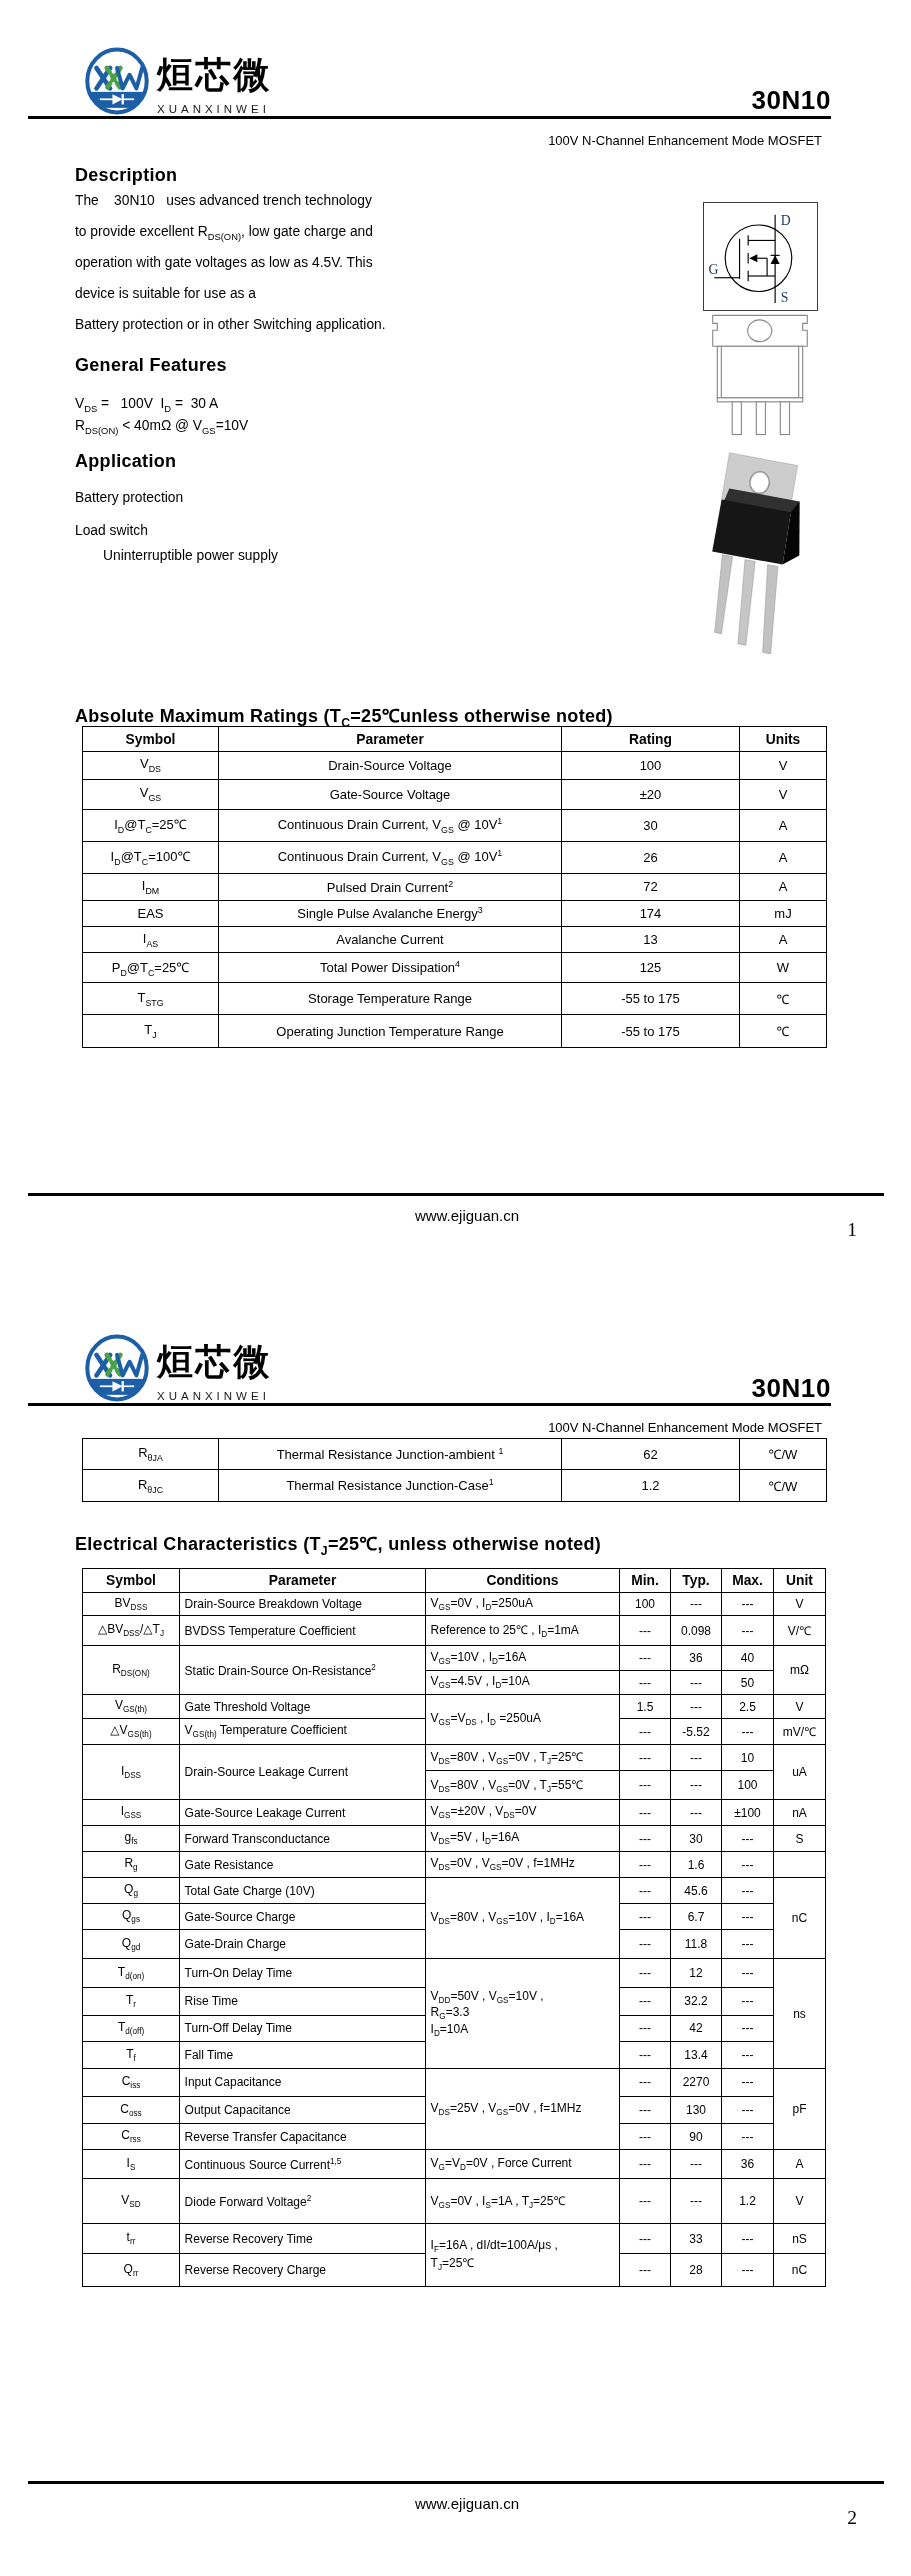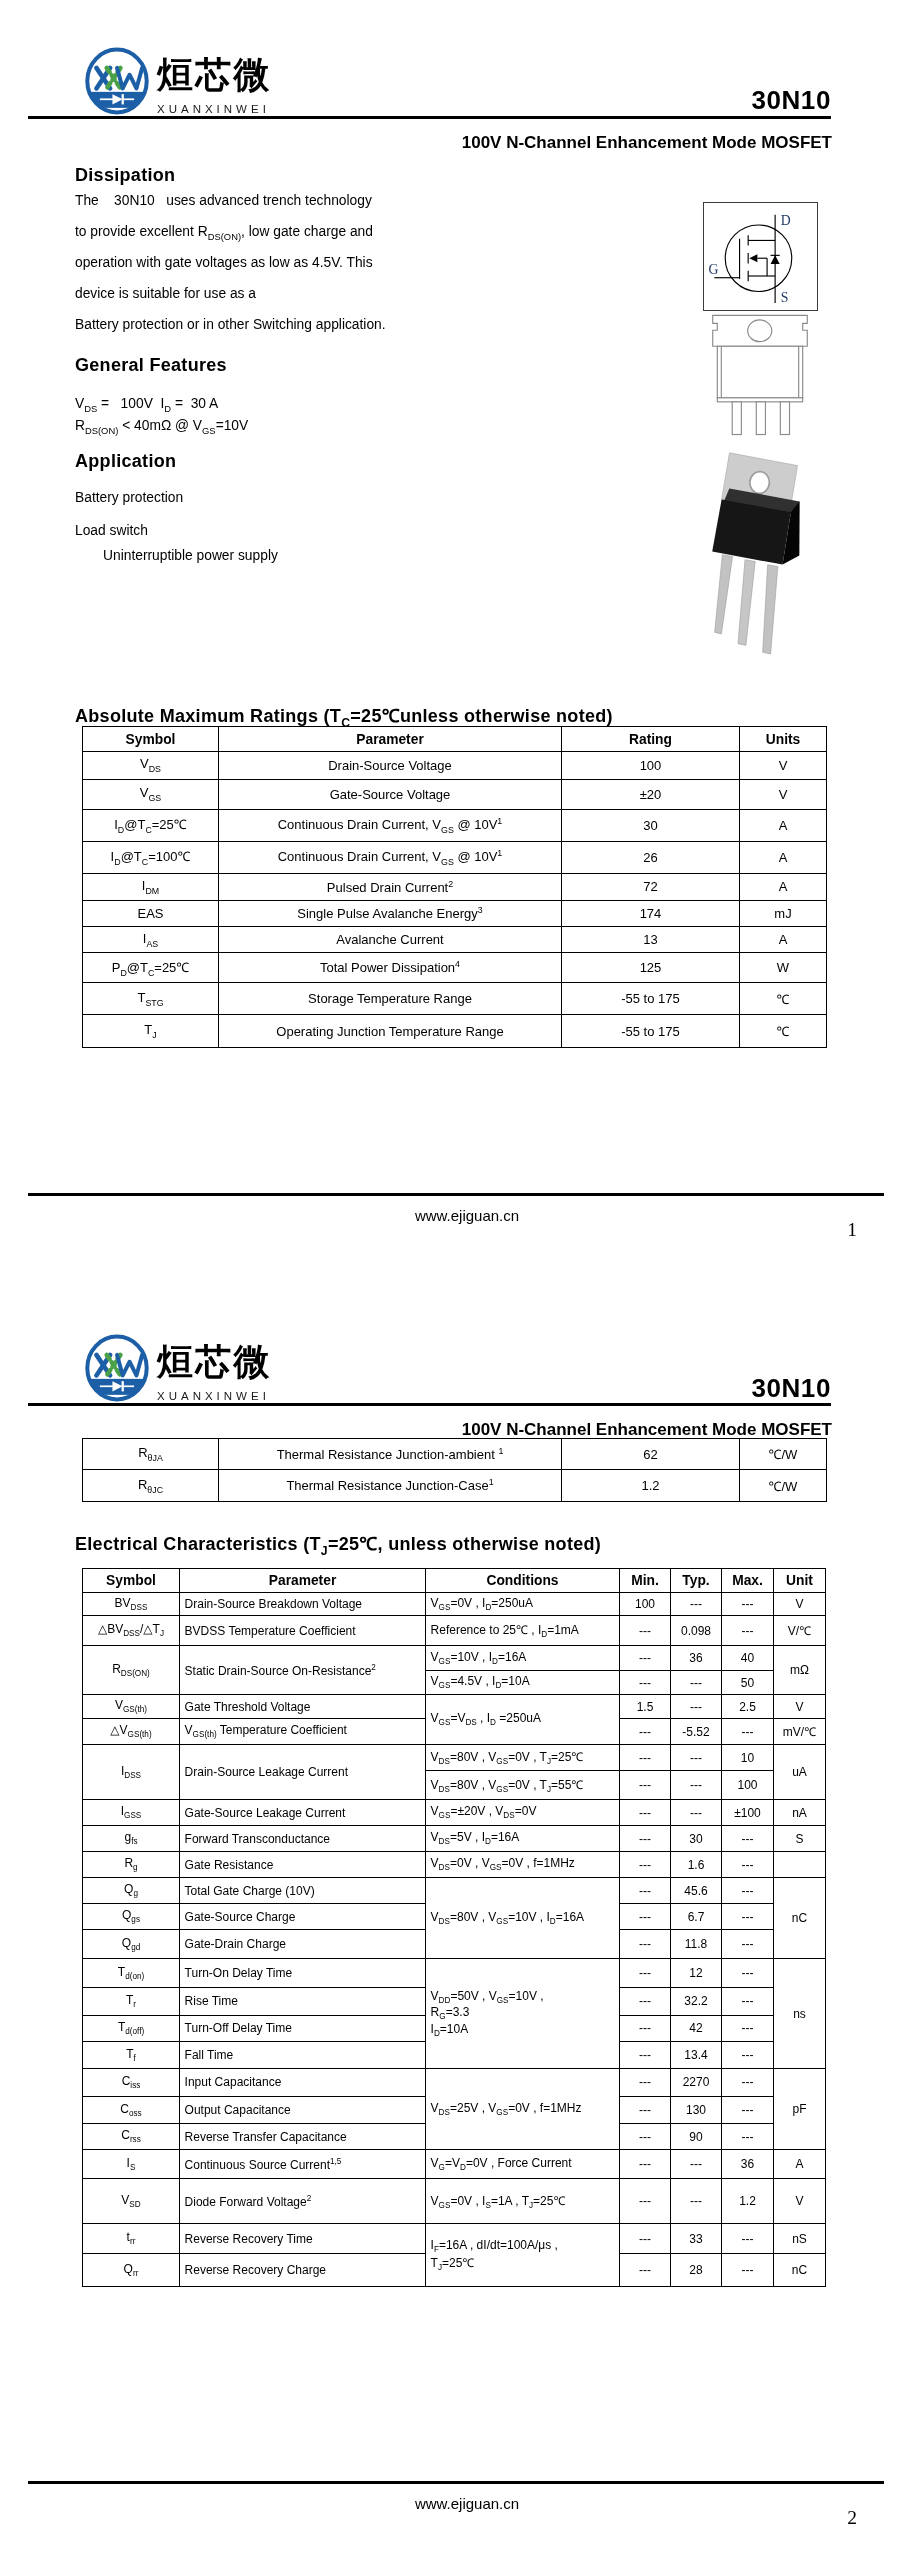--- a/index.html
+++ b/index.html
@@ -7,21 +7,21 @@
   body { width:911px; height:2576px; position:relative; font-family:"Liberation Sans",sans-serif; color:#000; }
   .page { position:absolute; left:0; width:911px; height:1288px; background:#fff; overflow:hidden; }
   #p1 { top:0; } #p2 { top:1288px; }
   .abs { position:absolute; }
   .logo { left:85px; top:47px; display:flex; align-items:flex-start; }
   .logo-text { margin-left:8px; }
   .logo-cn { font-size:36px; font-weight:bold; letter-spacing:2.3px; line-height:40px; margin-top:8px; }
   .logo-en { font-size:11.5px; letter-spacing:4px; color:#1a1a1a; margin-top:8px; }
   .pn-title { right:80px; top:85px; font-size:26px; font-weight:bold; letter-spacing:0.6px;text-align:right; }
   .head-rule { left:27.5px; top:116px; width:803px; height:3.4px; background:#000; }
-  .subtitle { right:79px; top:133px; font-size:17px; font-weight:bold; }
+  .subtitle { right:89px; top:133px; font-size:13px; font-weight:normal; }
   .h2 { font-size:18px; font-weight:bold; letter-spacing:0.3px; }
   .bodytxt { font-size:13.8px; }
   .pre { white-space:pre; }
   .desc-lines div { height:31px; line-height:31px; white-space:pre; font-size:13.8px; }
   .app-item { font-size:13.8px; }
   .symbol-box { left:703px; top:202px; width:115px; height:109px; border:1.1px solid #3c3c3c; }
   table { border-collapse:collapse; table-layout:fixed; }
   .dt { border:1.7px solid #000; background:#fff; }
   .dt td, .dt th { border:1.1px solid #000; border-top-width:1.7px; border-bottom-width:1.7px;
        text-align:center; vertical-align:middle; padding:1.1px 3.4px; font-size:13px; overflow:hidden; }
@@ -64,21 +64,21 @@
     <div class="logo-text">
       <div class="logo-cn">烜芯微</div>
       <div class="logo-en">XUANXINWEI</div>
     </div>
   </div>
 
   <div class="abs pn-title">30N10</div>
   <div class="abs head-rule"></div>
   <div class="abs subtitle">100V N-Channel Enhancement Mode MOSFET</div>
 
-  <div class="abs h2" style="left:75px; top:165px;">Dissipation</div>
+  <div class="abs h2" style="left:75px; top:165px;">Description</div>
   <div class="abs desc-lines" style="left:75px; top:185px;">
     <div>The    30N10   uses advanced trench technology</div>
     <div>to provide excellent R<sub>DS(ON)</sub>, low gate charge and</div>
     <div>operation with gate voltages as low as 4.5V. This</div>
     <div>device is suitable for use as a</div>
     <div>Battery protection or in other Switching application.</div>
   </div>
 
   <div class="abs h2" style="left:75px; top:355px;">General Features</div>
   <div class="abs bodytxt pre" style="left:75px; top:382px;margin-top:14px;">V<sub>DS</sub> =   100V  I<sub>D</sub> =  30 A</div>

